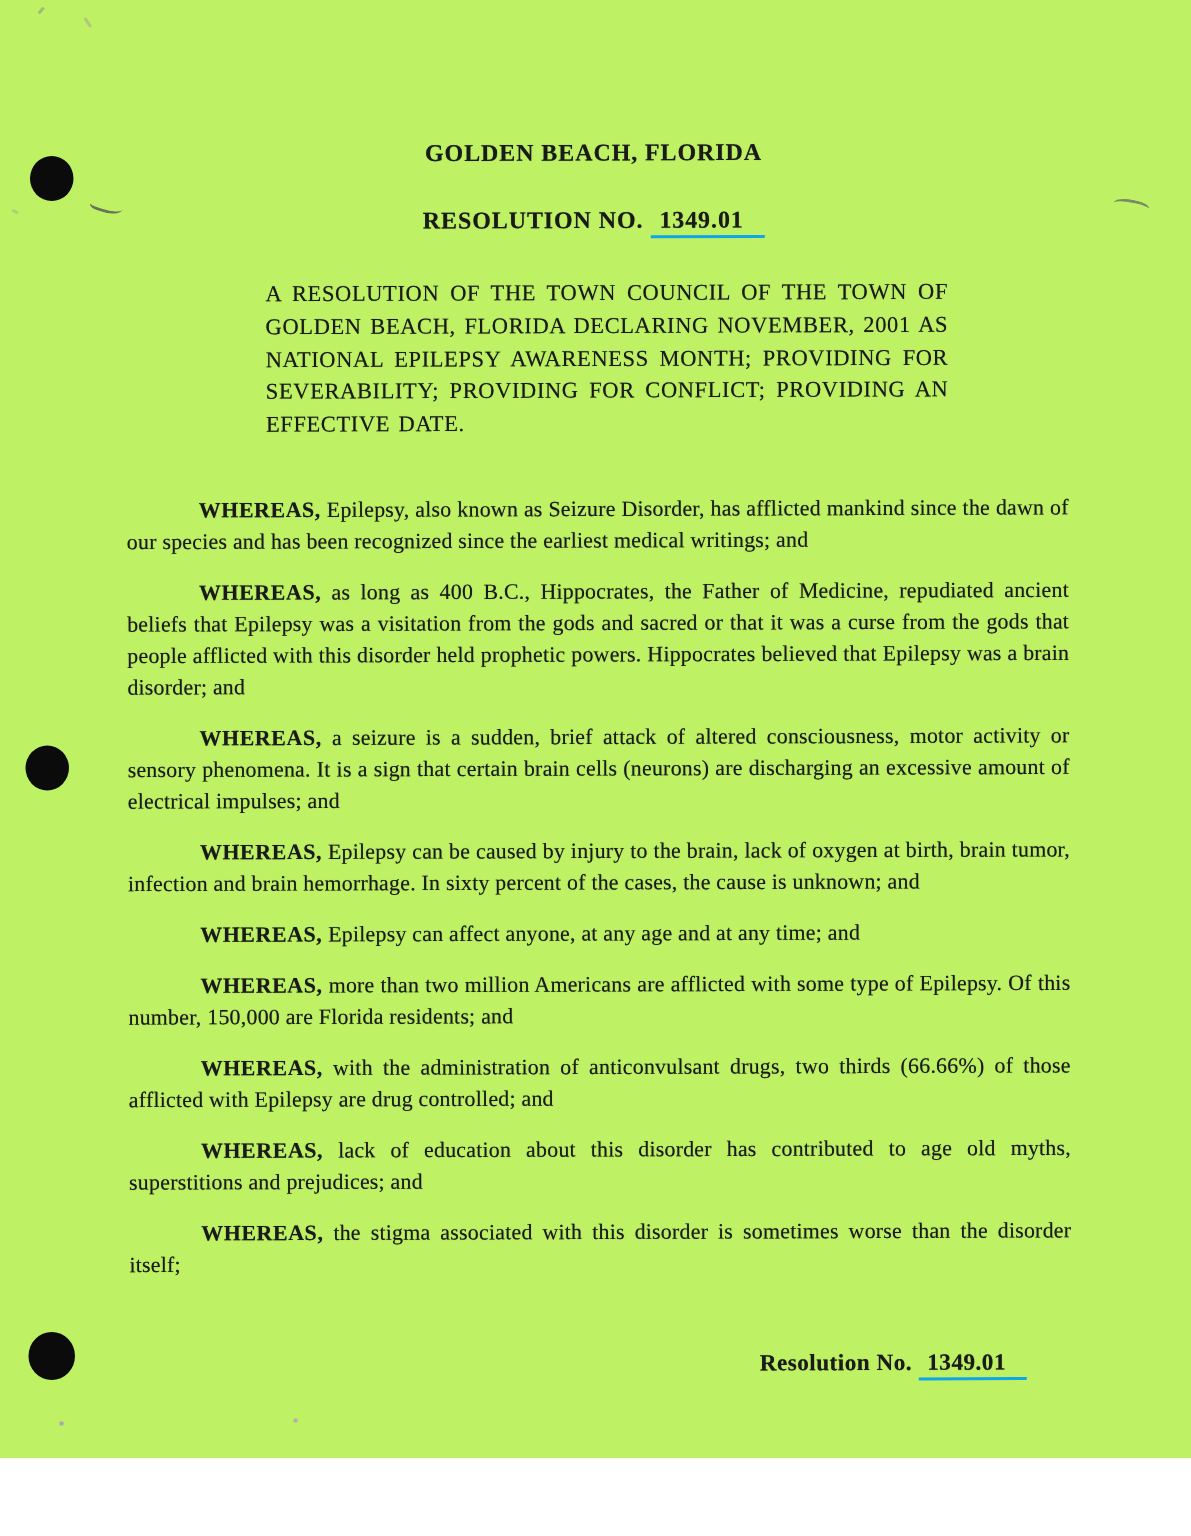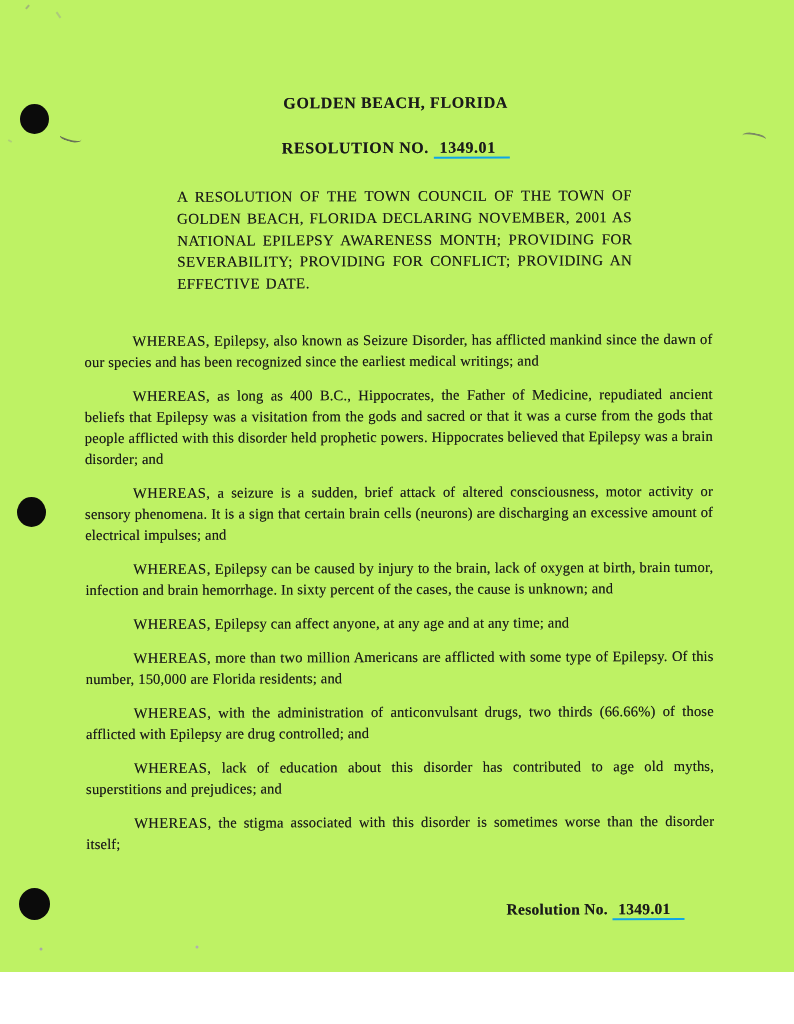--- a/index.html
+++ b/index.html
@@ -56,21 +56,21 @@
     top: 330px; left: 85px; width: 628px;
   }
   .clause {
     font-size: 14.6px;
     line-height: 21px;
     text-align: justify;
     text-indent: 48px;
     margin-bottom: 13px;
     letter-spacing: 0.15px;
   }
-  .clause .lead { font-weight: normal; letter-spacing: 0.4px; }
+  .clause .lead { font-weight: bold; letter-spacing: 0.4px; }
   .doc-footer {
     position: absolute;
     top: 901px; left: 505px;
     font-size: 15.5px;
     font-weight: bold;
     letter-spacing: 0.3px;
   }
   .punch {
     position: absolute;
     background: #0b0b0b;

